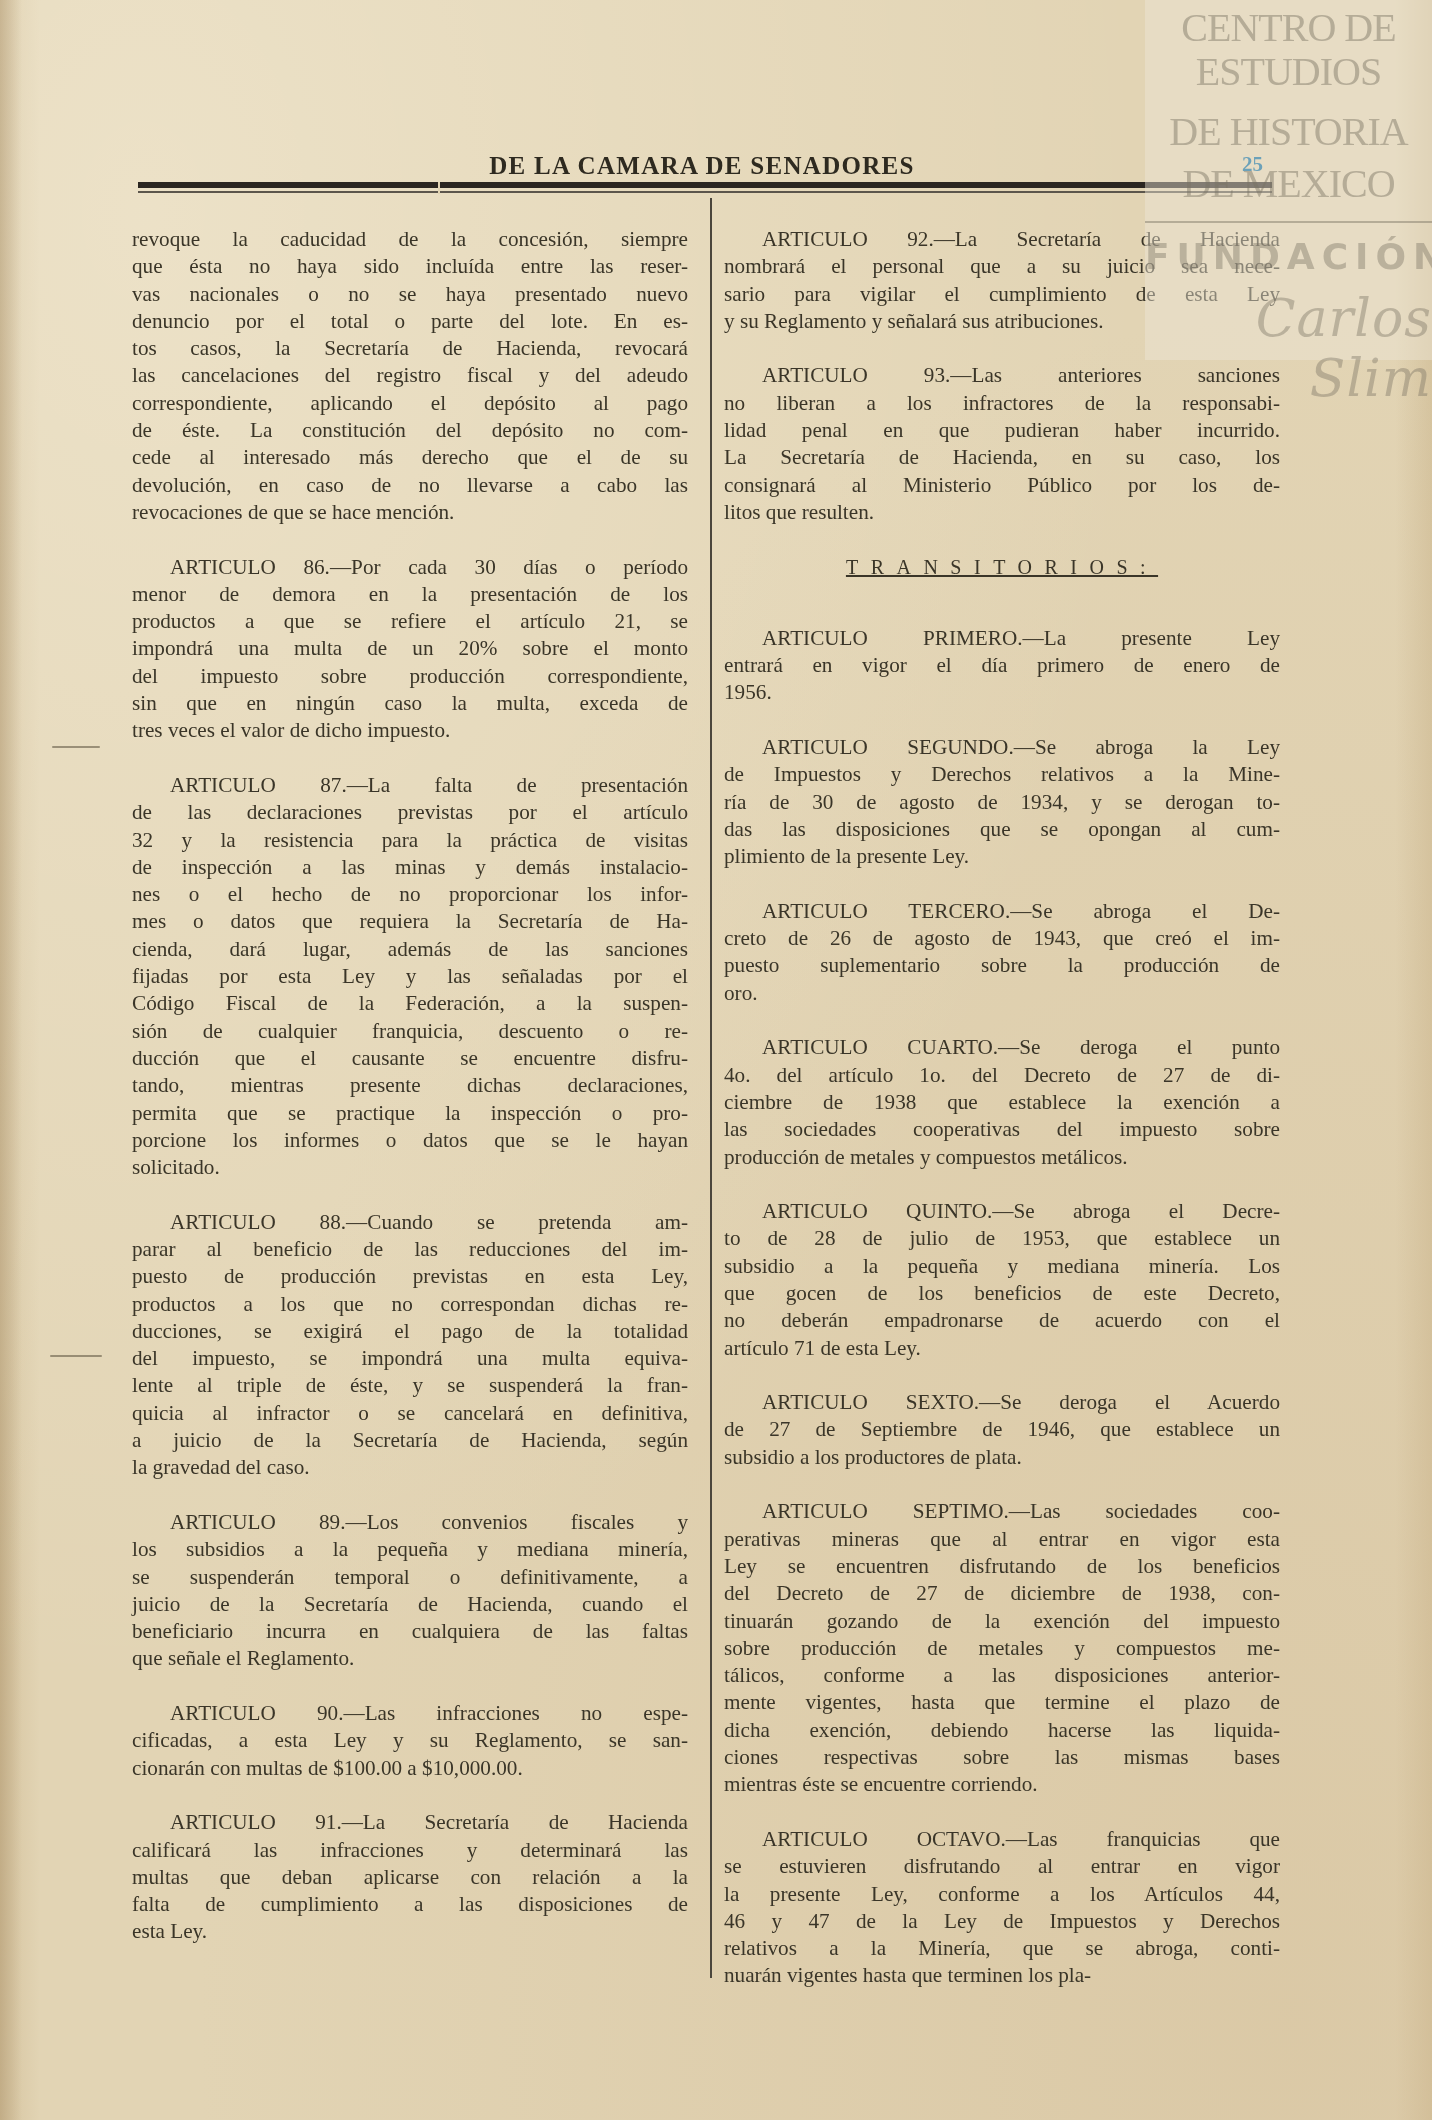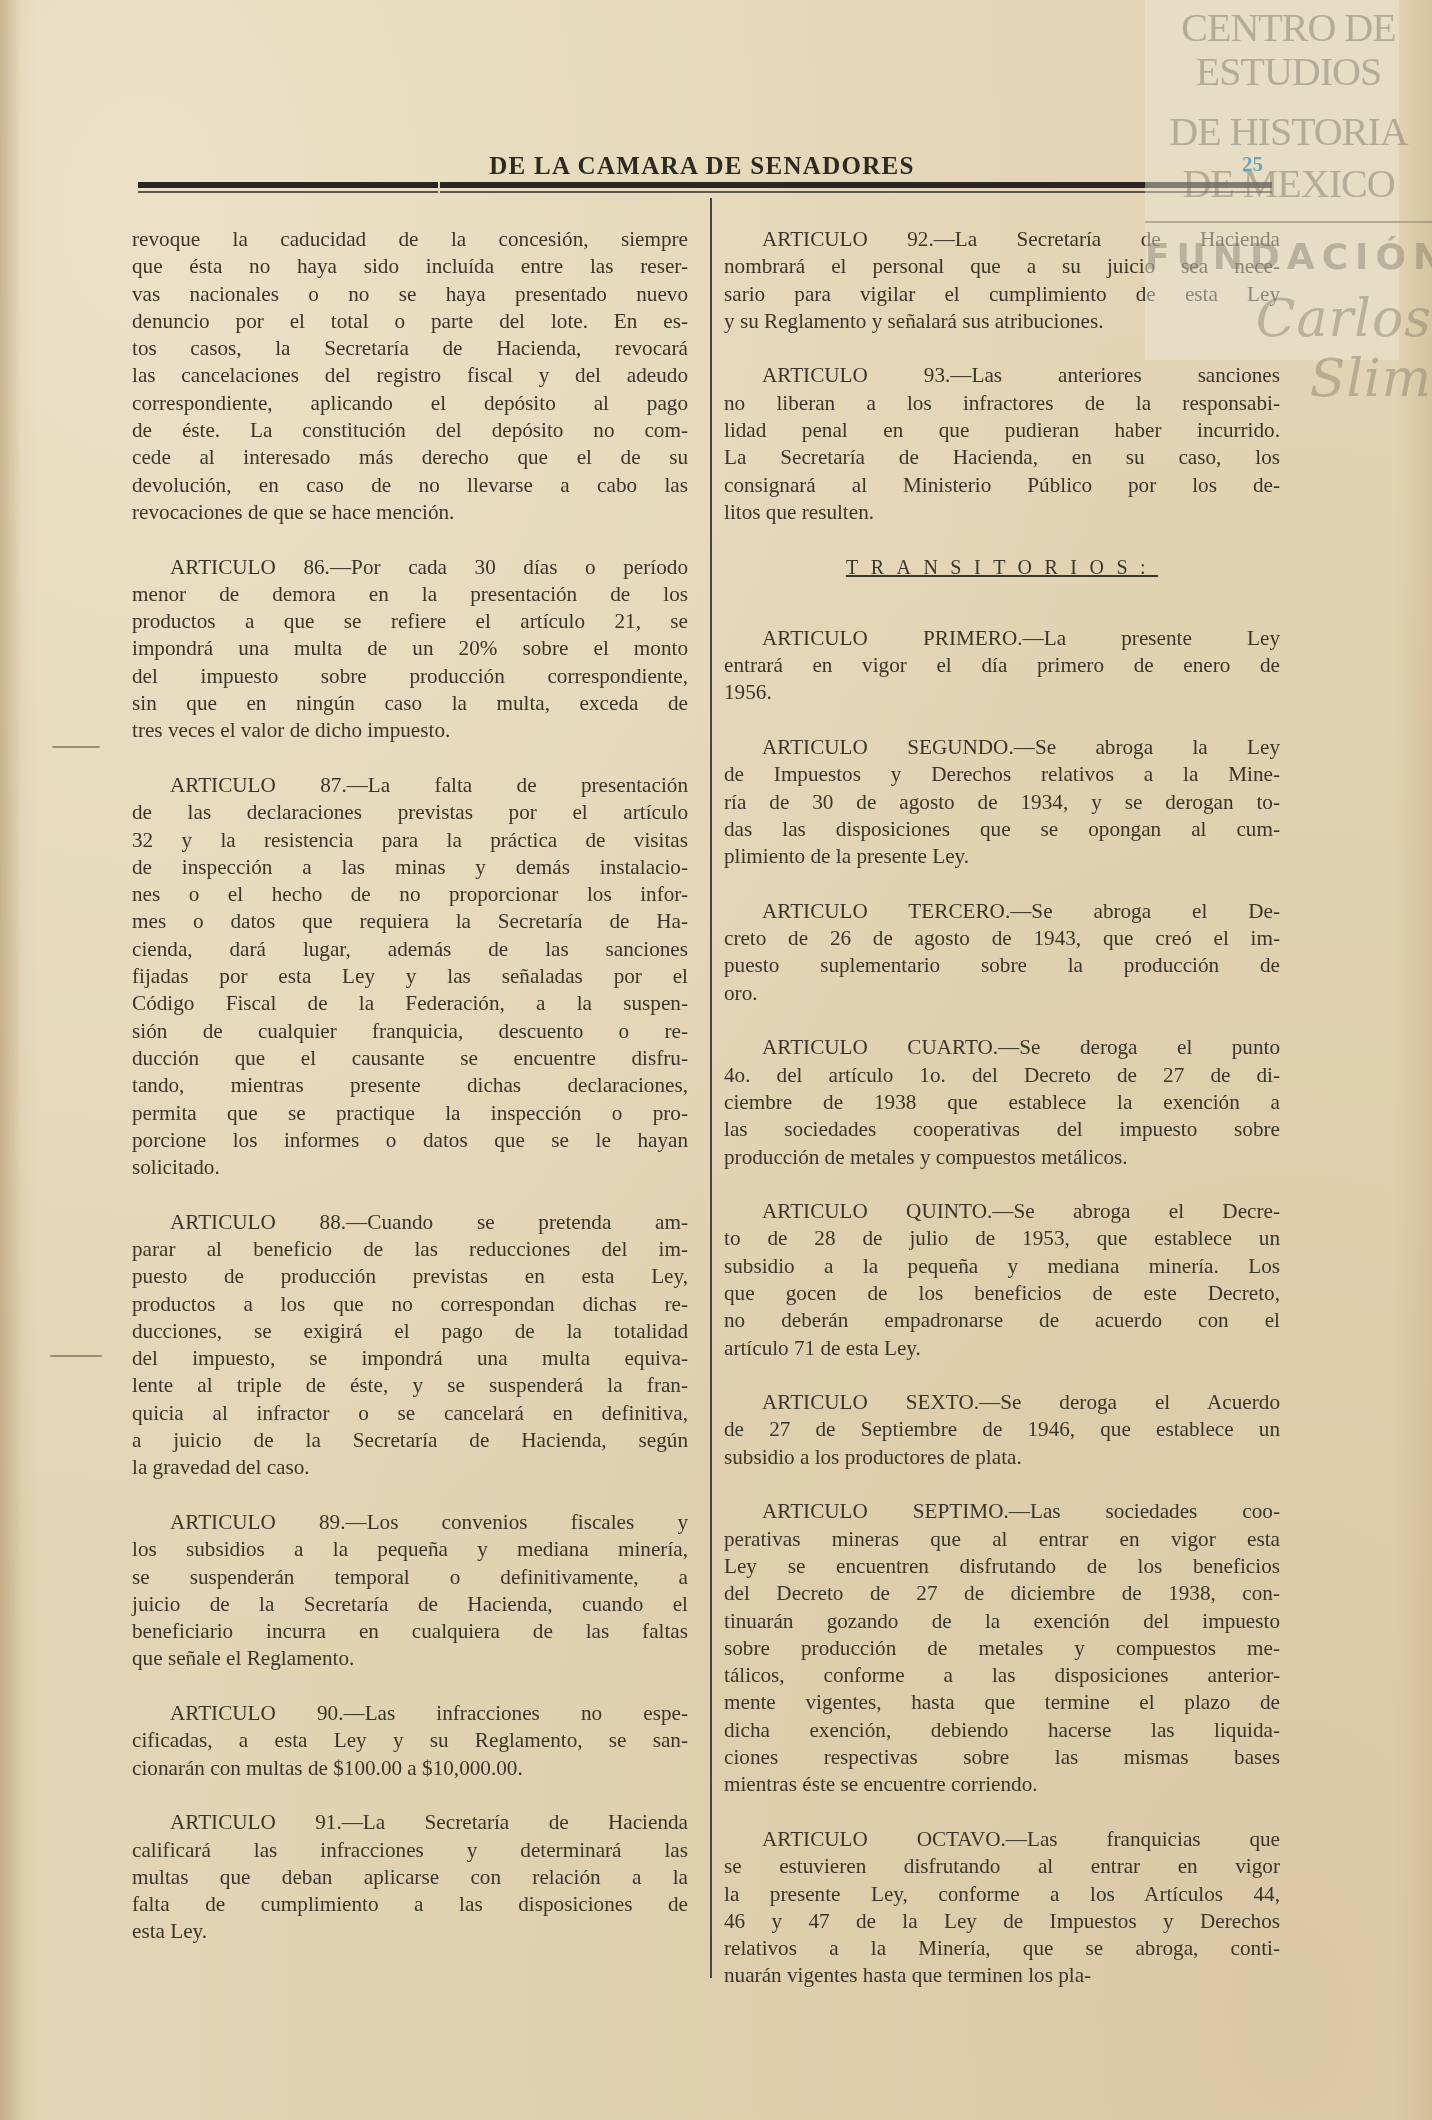--- a/index.html
+++ b/index.html
@@ -135,21 +135,21 @@
     margin: 0 0 44px 0;
     height: 27.3px;
     line-height: 27.3px;
   }
 
   
   .watermark {
     position: absolute;
     left: 1145px;
     top: 0;
-    width: 254px;
+    width: 287px;
     height: 360px;
     background: rgba(238,231,214,0.45);
     pointer-events: none;
   }
   .watermark .wm-line {
     position: absolute;
     width: 287px;
     text-align: center;
     font-family: "Liberation Serif", serif;
     color: rgba(120,112,98,0.45);

